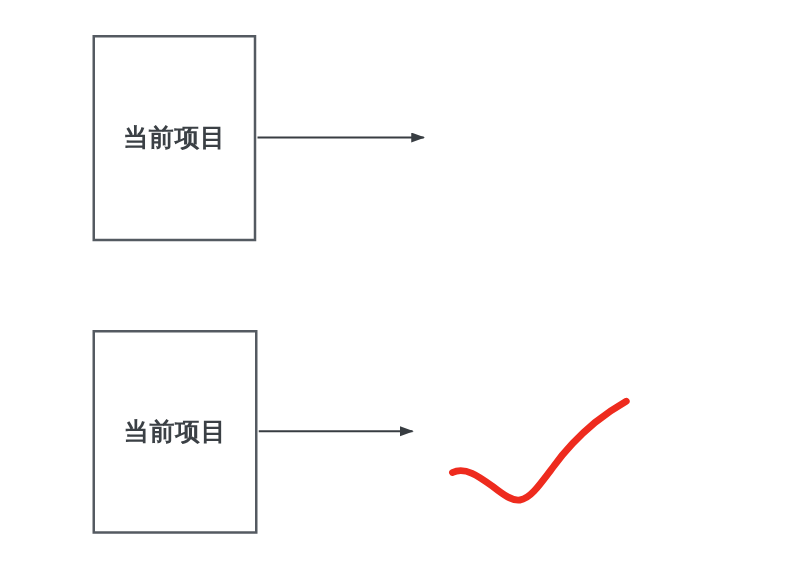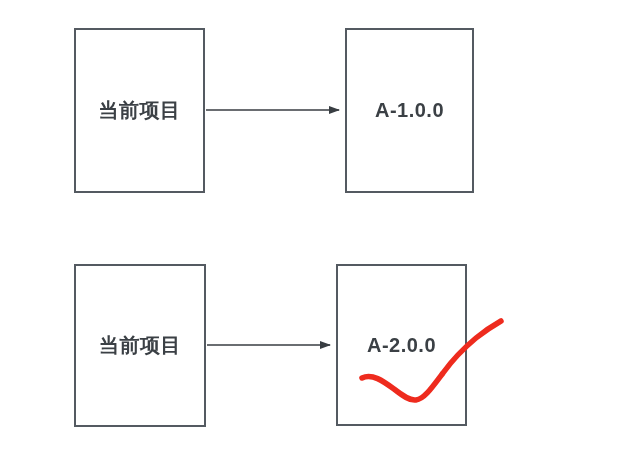--- a/index.html
+++ b/index.html
@@ -57,31 +57,25 @@
 </style>
 </head>
 <body>
 
 <div class="canvas">
 
   <div class="node" id="node-src-1">
     <span class="node-label">当前项目</span>
   </div>
 
-  <div class="node" id="node-tgt-1">
-    <span class="node-label">A-1.0.0</span>
-  </div>
 
   <div class="node" id="node-src-2">
     <span class="node-label">当前项目</span>
   </div>
 
-  <div class="node" id="node-tgt-2">
-    <span class="node-label">A-2.0.0</span>
-  </div>
 
   <svg class="overlay" viewBox="0 0 638 467" xmlns="http://www.w3.org/2000/svg">
     <defs>
       <marker id="arrowhead" markerWidth="12" markerHeight="10" refX="10" refY="4" orient="auto" markerUnits="userSpaceOnUse">
         <path d="M0,0 L11,4 L0,8 Z" style="fill: var(--arrow-color, #383d42);"></path>
       </marker>
     </defs>
 
     <line class="edge" x1="206" y1="110" x2="339" y2="110" marker-end="url(#arrowhead)"></line>
 

